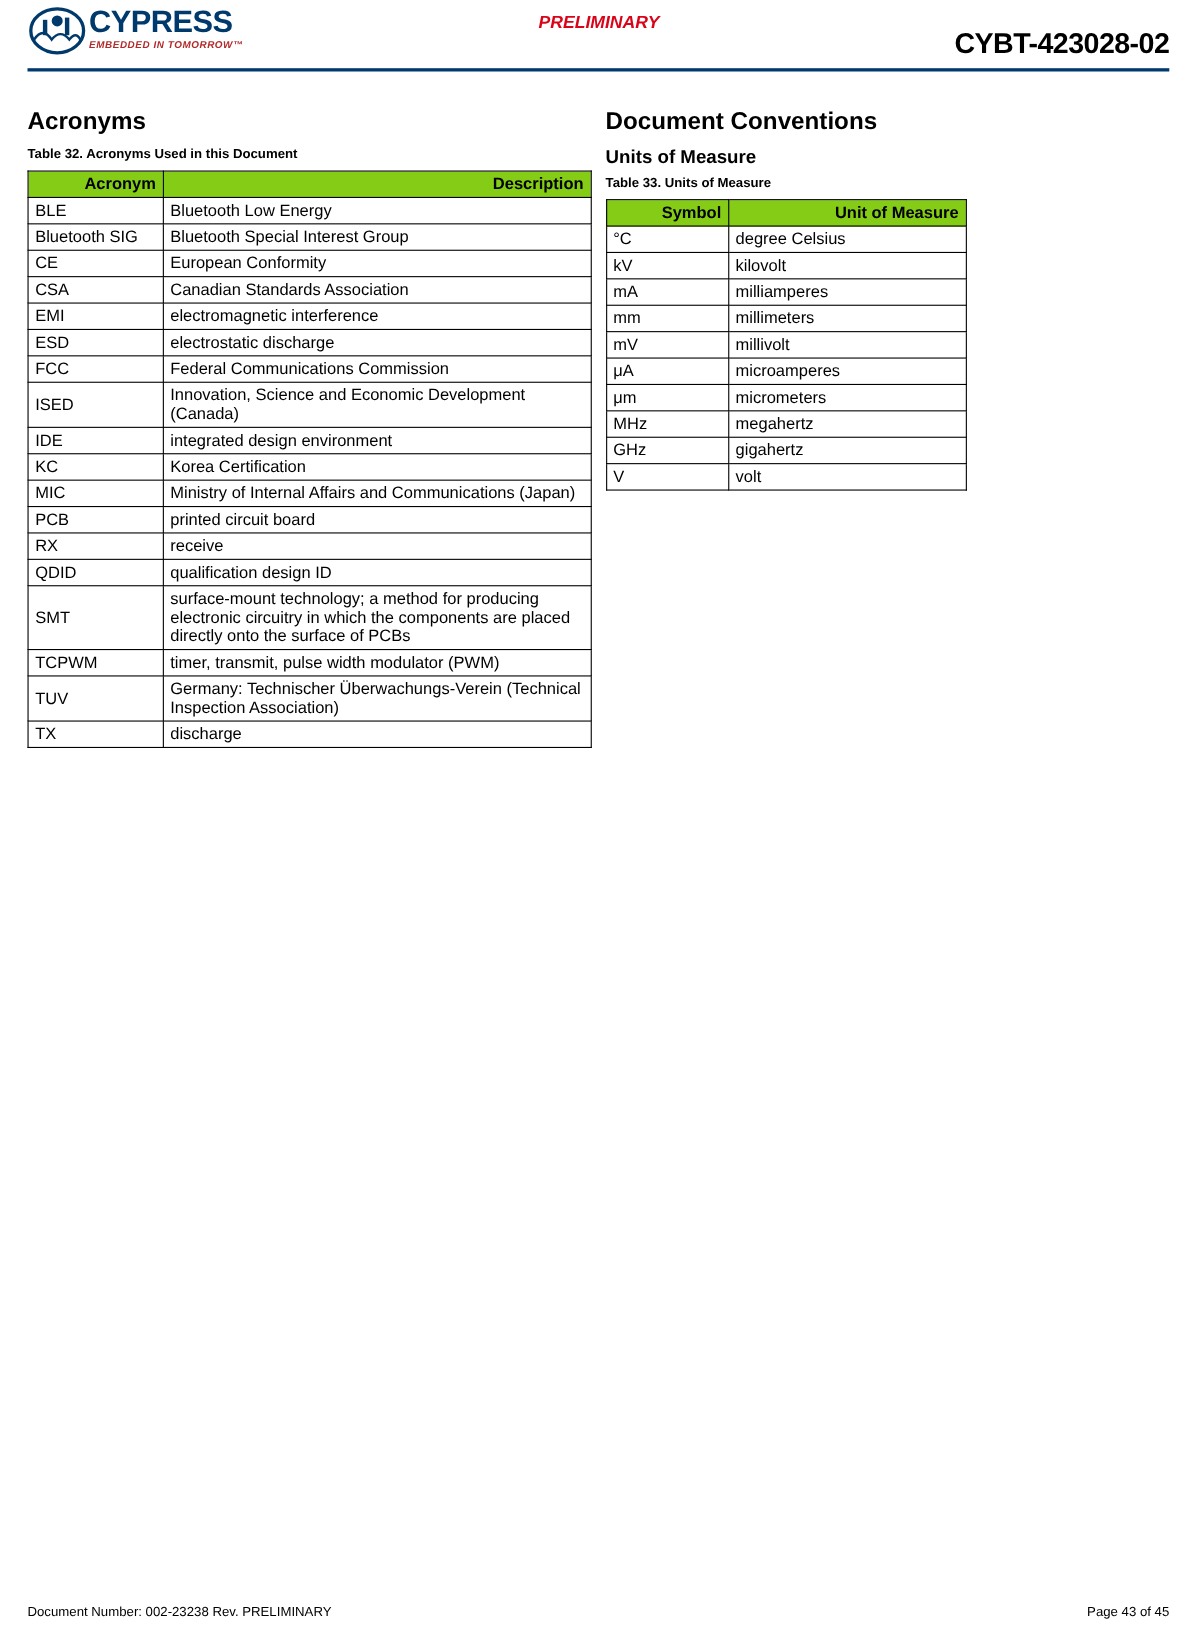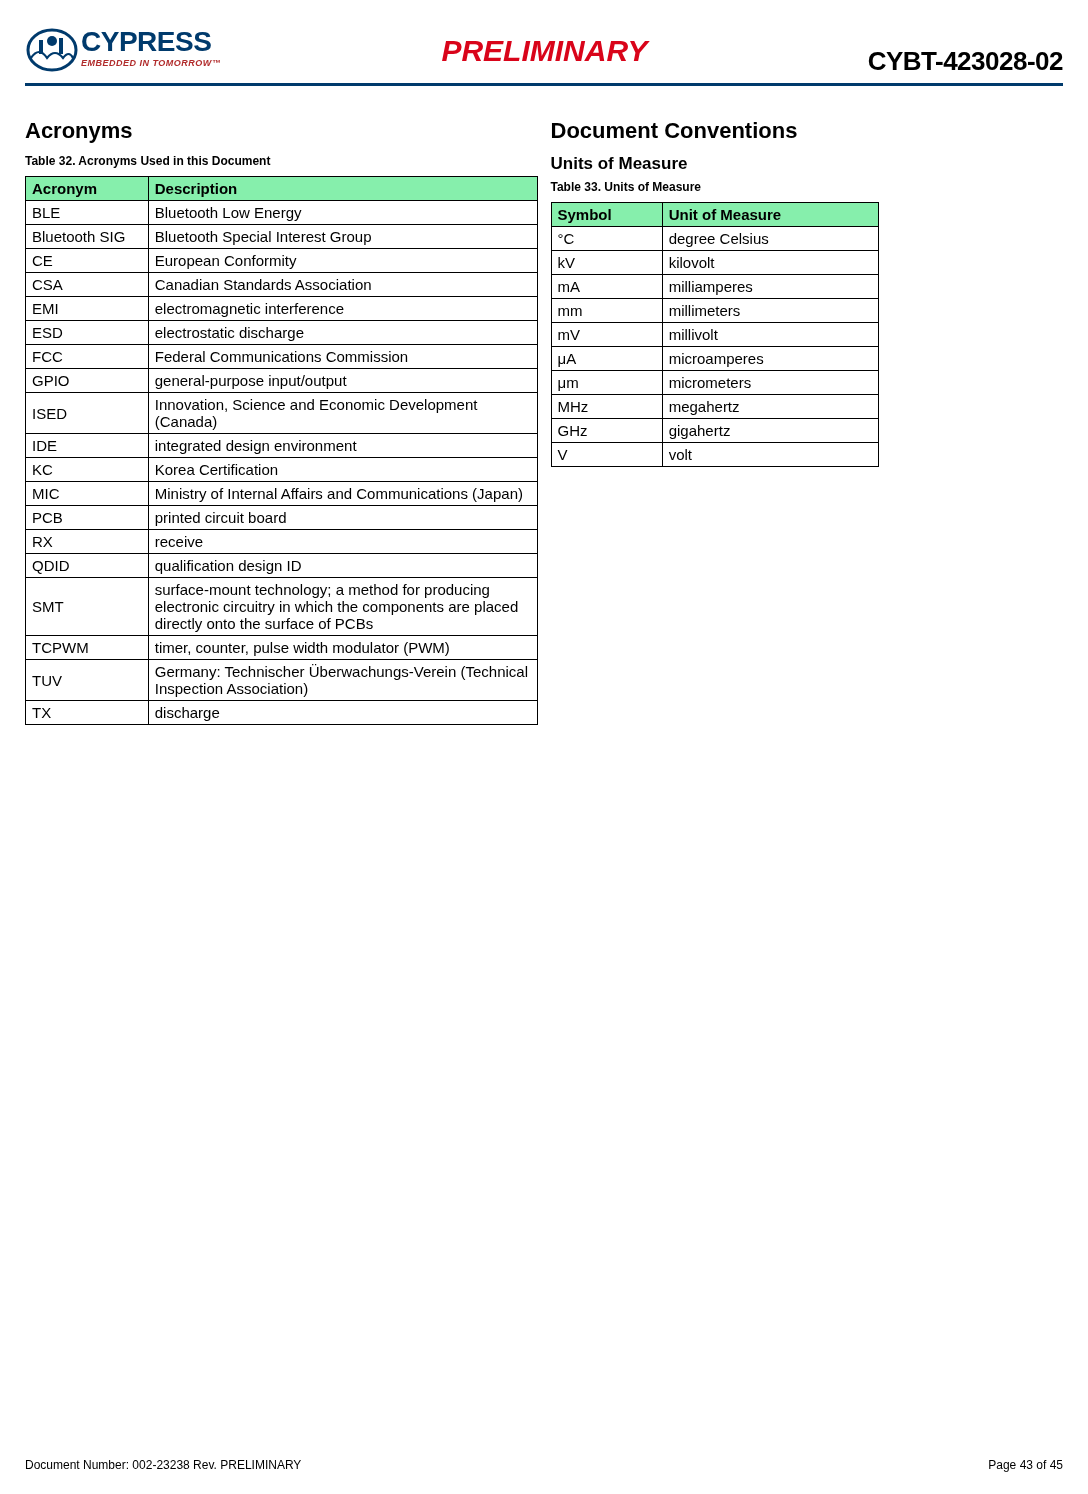--- a/index.html
+++ b/index.html
@@ -8,22 +8,22 @@
       height: 1494px;
       font-family: Arial, Helvetica, sans-serif;
       background: #fff;
       color: #000;
       position: relative;
     }
     .page-header {
       display: flex;
       align-items: flex-start;
       justify-content: space-between;
-      padding: 28px 25px 0 25px;
-      height: 83px;
+      padding: 6px 25px 0 25px;
+      height: 62px;
     }
     .logo-block {
       display: flex;
       align-items: flex-start;
       gap: 2px;
     }
     .logo-svg { flex-shrink: 0; }
     .logo-text-wrap { display: flex; flex-direction: column; }
     .logo-cypress {
       font-size: 28px;
@@ -37,21 +37,21 @@
       font-weight: 700;
       color: #b12b2b;
       letter-spacing: 0.5px;
       margin-top: 2px;
       font-style: italic;
     }
     .prelim {
       color: #d9041a;
       font-weight: 700;
       font-style: italic;
-      font-size: 30px;
+      font-size: 16px;
       margin-top: 6px;
     }
     .doc-code {
       font-weight: 700;
       font-size: 26px;
       margin-top: 18px;
       letter-spacing: -0.5px;
     }
     .rule {
       margin: 0 25px;
@@ -85,22 +85,22 @@
     }
     table.acronyms { width: 100%; }
     table.units { width: 64%; }
     th, td {
       border: 1px solid #000;
       padding: 3px 6px;
       text-align: left;
       vertical-align: middle;
     }
     th {
-      background: #86efac;
-      text-align: left;
+      background: #84cc16;
+      text-align: right;
       font-weight: 700;
     }
     table.acronyms th:first-child { width: 24%; }
     table.units th:first-child { width: 34%; }
     .footer {
       position: absolute;
       bottom: 22px;
       left: 25px;
       right: 25px;
       display: flex;
@@ -165,24 +165,20 @@
           </tr>
           <tr>
             <td>ESD</td>
             <td>electrostatic discharge</td>
           </tr>
           <tr>
             <td>FCC</td>
             <td>Federal Communications Commission</td>
           </tr>
           <tr>
-            <td>GPIO</td>
-            <td>general-purpose input/output</td>
-          </tr>
-          <tr>
             <td>ISED</td>
             <td>Innovation, Science and Economic Development (Canada)</td>
           </tr>
           <tr>
             <td>IDE</td>
             <td>integrated design environment</td>
           </tr>
           <tr>
             <td>KC</td>
             <td>Korea Certification</td>
@@ -202,21 +198,21 @@
           <tr>
             <td>QDID</td>
             <td>qualification design ID</td>
           </tr>
           <tr>
             <td>SMT</td>
             <td>surface-mount technology; a method for producing electronic circuitry in which the components are placed directly onto the surface of PCBs</td>
           </tr>
           <tr>
             <td>TCPWM</td>
-            <td>timer, counter, pulse width modulator (PWM)</td>
+            <td>timer, transmit, pulse width modulator (PWM)</td>
           </tr>
           <tr>
             <td>TUV</td>
             <td>Germany: Technischer Überwachungs-Verein (Technical Inspection Association)</td>
           </tr>
           <tr>
             <td>TX</td>
             <td>discharge</td>
           </tr>
         </tbody>

